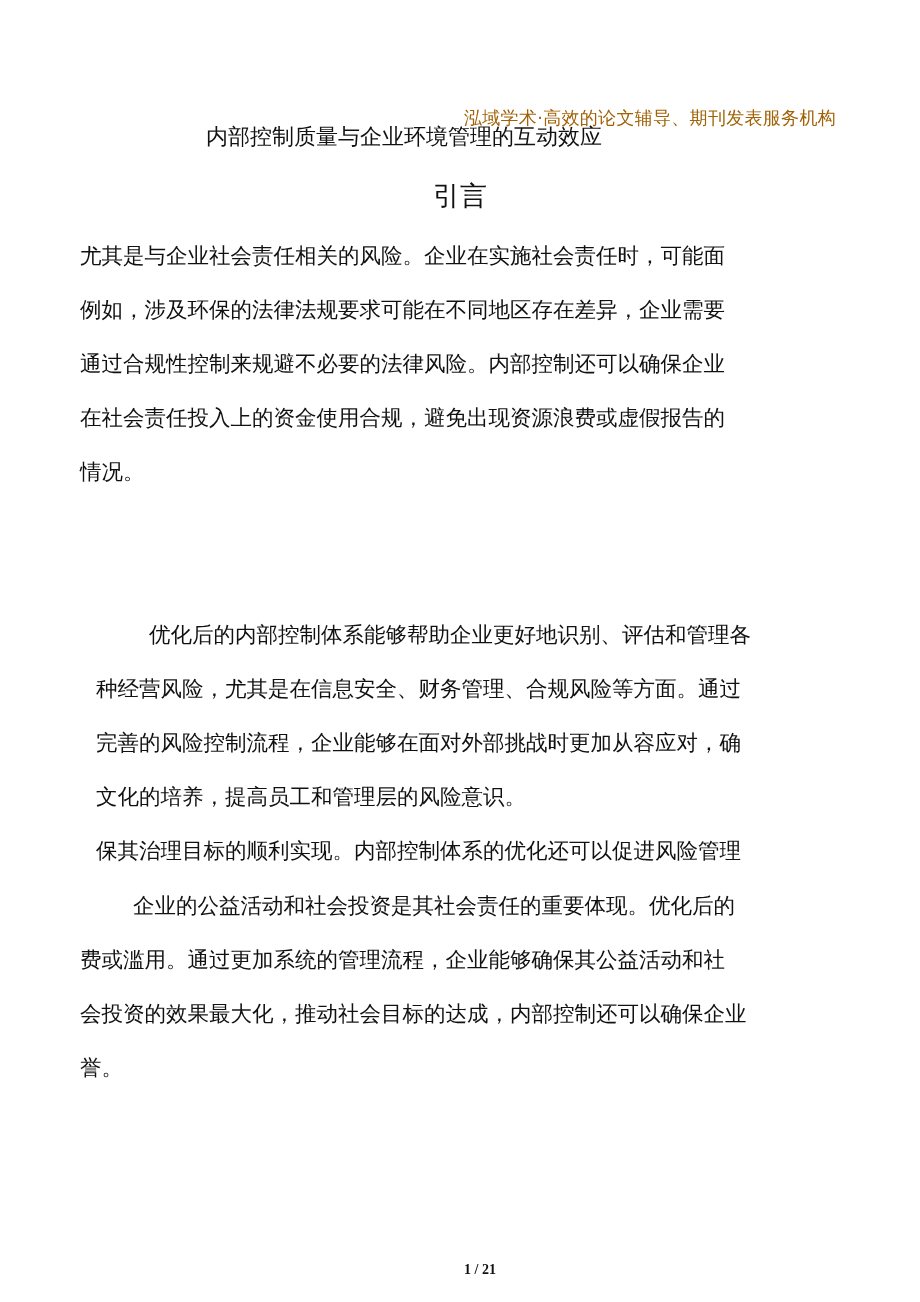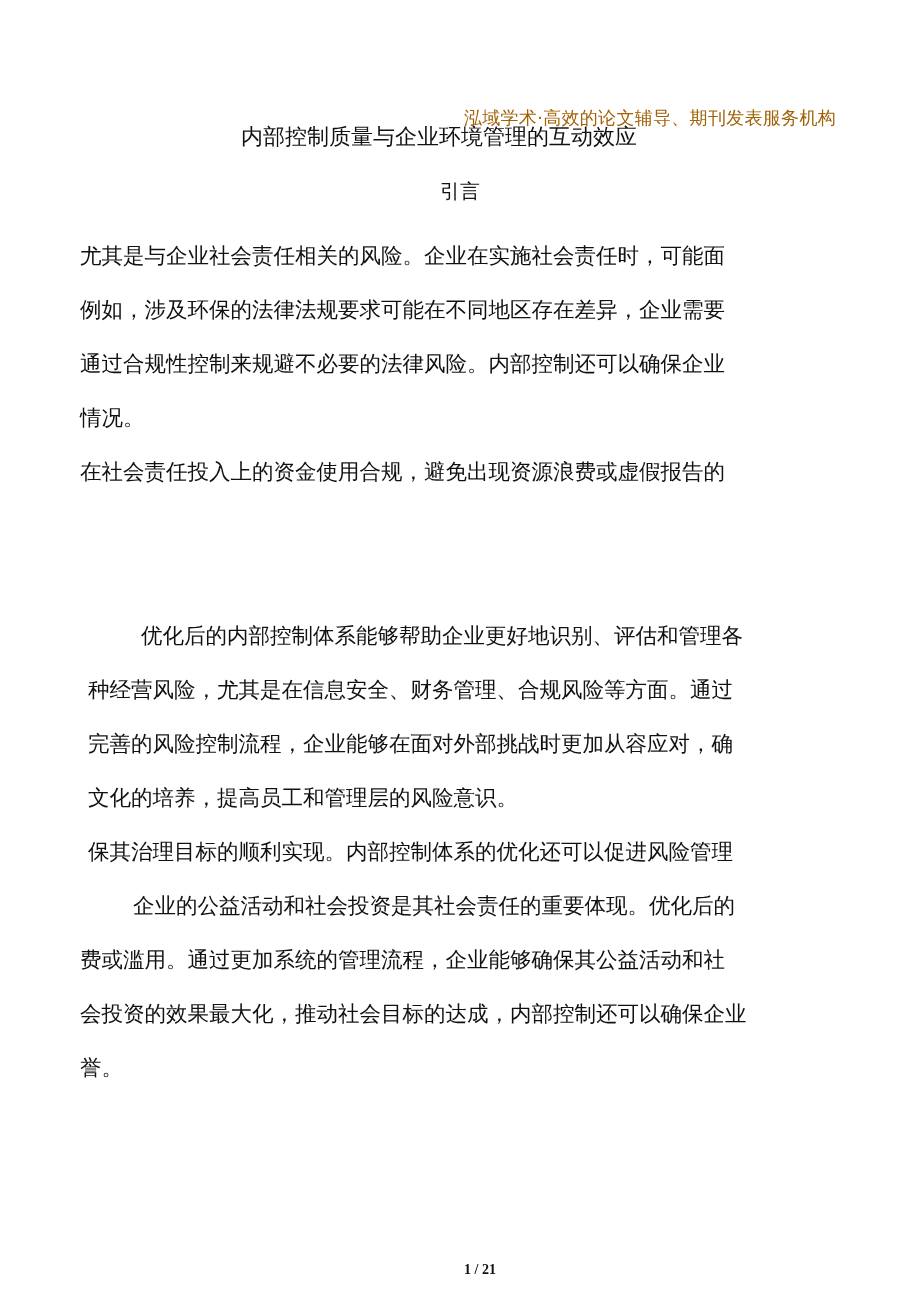--- a/index.html
+++ b/index.html
@@ -27,29 +27,28 @@
     }
     .doc-title {
       position: absolute;
       top: 122px;
       left: 0;
       width: 808px;
       text-align: center;
       font-size: 22px;
       color: #111111;
       white-space: nowrap;
-      padding-left: 35px;
     }
     .section-heading {
       position: absolute;
       top: 178px;
       left: 0;
       width: 920px;
       text-align: center;
-      font-size: 20px;
+      font-size: 27px;
       color: #111111;
     }
     .body-text {
       position: absolute;
       left: 80px;
       width: 770px;
       font-family: "DejaVu Serif", "Liberation Serif", serif;
       font-size: 21.5px;
       color: #111111;
     }
@@ -60,21 +59,21 @@
     .line {
       display: block;
       height: 54px;
       line-height: 54px;
       white-space: nowrap;
     }
     .line.indent {
       padding-left: 53px;
     }
     #para-1 { position: absolute; top: 229px; left: 0; }
-    #para-2 { position: absolute; top: 609px; left: 8px; }
+    #para-2 { position: absolute; top: 609px; left: 16px; font-family: Liberation Mono, monospace; }
     #para-3 { position: absolute; top: 879px; left: 0; }
     .page-number {
       position: absolute;
       top: 1262px;
       left: 0;
       width: 920px;
       text-align: center;
       font-family: "Liberation Serif", "DejaVu Serif", serif;
       font-weight: bold;
       font-size: 14px;
@@ -89,22 +88,22 @@
 
 <div class="doc-title">内部控制质量与企业环境管理的互动效应</div>
 
 <div class="section-heading">引言</div>
 
 <div class="body-text">
   <div class="para" id="para-1">
     <span class="line">尤其是与企业社会责任相关的风险。企业在实施社会责任时，可能面</span>
     <span class="line">例如，涉及环保的法律法规要求可能在不同地区存在差异，企业需要</span>
     <span class="line">通过合规性控制来规避不必要的法律风险。内部控制还可以确保企业</span>
+    <span class="line">在社会责任投入上的资金使用合规，避免出现资源浪费或虚假报告的</span>
     <span class="line">情况。</span>
-    <span class="line">在社会责任投入上的资金使用合规，避免出现资源浪费或虚假报告的</span>
   </div>
 
   <div class="para" id="para-2">
     <span class="line indent">优化后的内部控制体系能够帮助企业更好地识别、评估和管理各</span>
     <span class="line">种经营风险，尤其是在信息安全、财务管理、合规风险等方面。通过</span>
     <span class="line">完善的风险控制流程，企业能够在面对外部挑战时更加从容应对，确</span>
     <span class="line">文化的培养，提高员工和管理层的风险意识。</span>
     <span class="line">保其治理目标的顺利实现。内部控制体系的优化还可以促进风险管理</span>
   </div>
 

